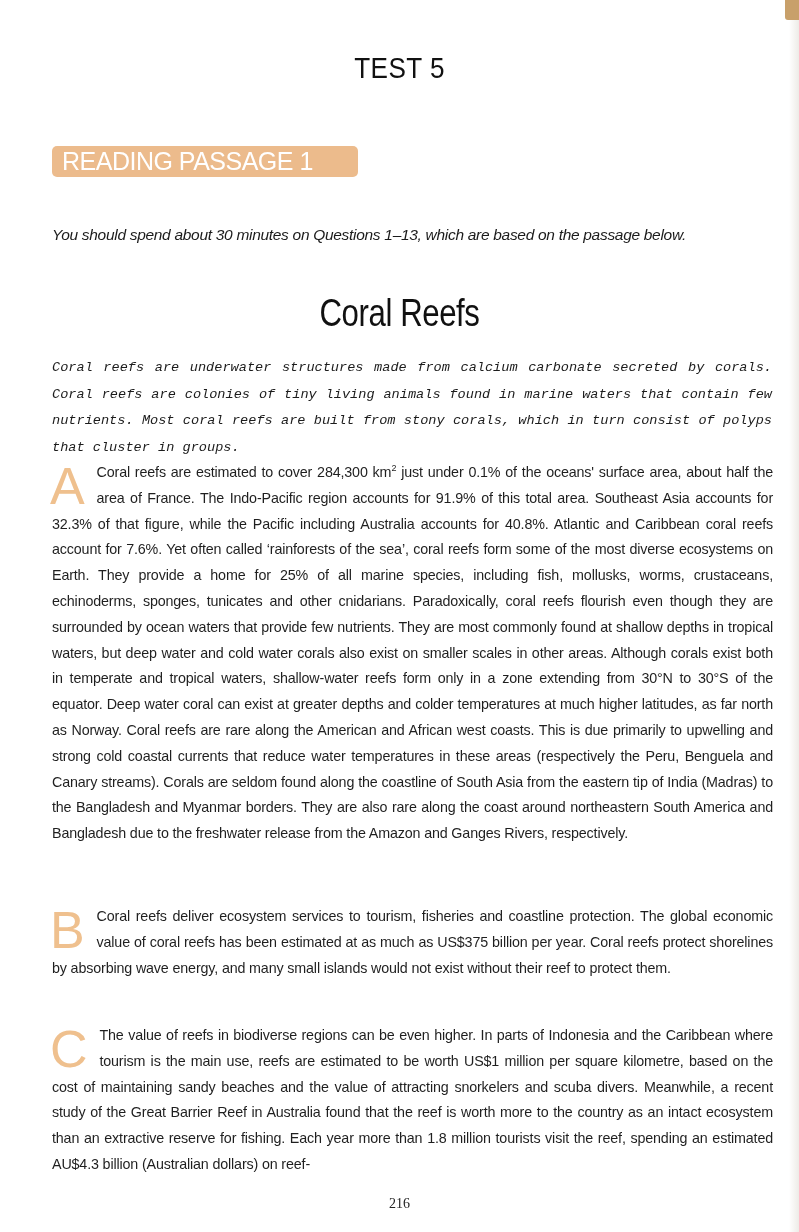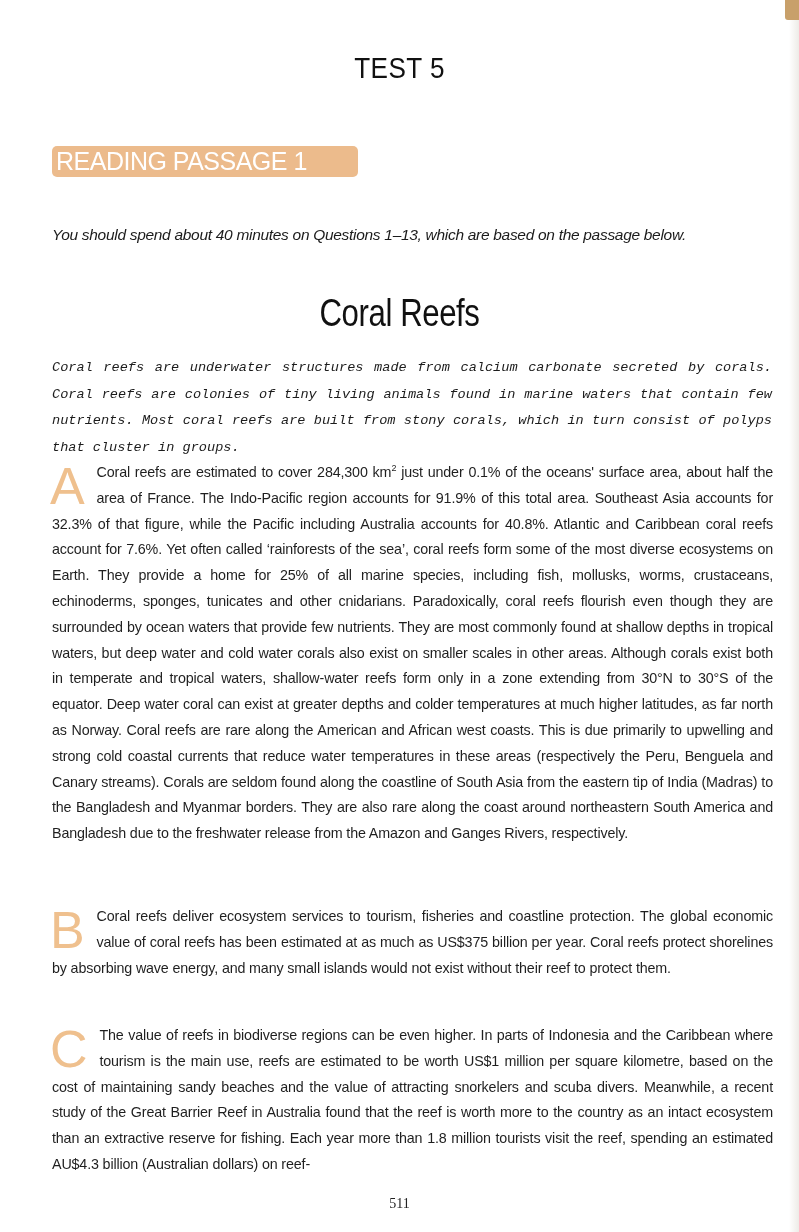--- a/index.html
+++ b/index.html
@@ -17,21 +17,21 @@
   }
   .test-title {
     position: absolute; top: 52px; left: 0; width: 799px; text-align: center;
     font-family: "Liberation Sans", sans-serif; font-size: 29px; letter-spacing: 0.5px;
     color: #111; transform: scaleX(0.9);
   }
   .passage-label {
     position: absolute; top: 146px; left: 52px; width: 306px; height: 31px;
     background: #ecbb8c; border-radius: 5px;
     font-family: "Liberation Sans", sans-serif; font-size: 25px; color: #fff;
-    line-height: 31px; padding-left: 4px; box-sizing: border-box; letter-spacing: -0.5px;
+    line-height: 31px; padding-left: 10px; box-sizing: border-box; letter-spacing: -0.5px;
     white-space: nowrap;
   }
   .instructions {
     position: absolute; top: 226px; left: 52px; width: 740px;
     font-family: "Liberation Sans", sans-serif; font-style: italic; font-size: 15.5px; color: #1b1b1b;
     white-space: nowrap; letter-spacing: -0.3px;
   }
   .reading-title {
     position: absolute; top: 292px; left: 0; width: 799px; text-align: center;
     font-family: "Liberation Sans", sans-serif; font-size: 38px; color: #111;
@@ -63,31 +63,31 @@
 </head>
 <body>
 
 <div class="edge-tab"></div>
 <div class="edge-shade"></div>
 
 <div class="test-title">TEST 5</div>
 
 <div class="passage-label">READING PASSAGE 1</div>
 
-<div class="instructions">You should spend about 40 minutes on Questions 1–13, which are based on the passage below.</div>
+<div class="instructions">You should spend about 30 minutes on Questions 1–13, which are based on the passage below.</div>
 
 <div class="reading-title">Coral Reefs</div>
 
 <div class="intro">Coral reefs are underwater structures made from calcium carbonate secreted by corals. Coral reefs are colonies of tiny living animals found in marine waters that contain few nutrients. Most coral reefs are built from stony corals, which in turn consist of polyps that cluster in groups.</div>
 
 <div class="para" id="para-a">
   <span class="dropcap">A</span><span>Coral reefs are estimated to cover 284,300 km</span><sup>2</sup><span> just under 0.1% of the oceans' surface area, about half the area of France. The Indo-Pacific region accounts for 91.9% of this total area. Southeast Asia accounts for 32.3% of that figure, while the Pacific including Australia accounts for 40.8%. Atlantic and Caribbean coral reefs account for 7.6%. Yet often called ‘rainforests of the sea’, coral reefs form some of the most diverse ecosystems on Earth. They provide a home for 25% of all marine species, including fish, mollusks, worms, crustaceans, echinoderms, sponges, tunicates and other cnidarians. Paradoxically, coral reefs flourish even though they are surrounded by ocean waters that provide few nutrients. They are most commonly found at shallow depths in tropical waters, but deep water and cold water corals also exist on smaller scales in other areas. Although corals exist both in temperate and tropical waters, shallow-water reefs form only in a zone extending from 30°N to 30°S of the equator. Deep water coral can exist at greater depths and colder temperatures at much higher latitudes, as far north as Norway. Coral reefs are rare along the American and African west coasts. This is due primarily to upwelling and strong cold coastal currents that reduce water temperatures in these areas (respectively the Peru, Benguela and Canary streams). Corals are seldom found along the coastline of South Asia from the eastern tip of India (Madras) to the Bangladesh and Myanmar borders. They are also rare along the coast around northeastern South America and Bangladesh due to the freshwater release from the Amazon and Ganges Rivers, respectively.</span>
 </div>
 
 <div class="para" id="para-b">
   <span class="dropcap">B</span><span>Coral reefs deliver ecosystem services to tourism, fisheries and coastline protection. The global economic value of coral reefs has been estimated at as much as US$375 billion per year. Coral reefs protect shorelines by absorbing wave energy, and many small islands would not exist without their reef to protect them.</span>
 </div>
 
 <div class="para" id="para-c">
   <span class="dropcap">C</span><span>The value of reefs in biodiverse regions can be even higher. In parts of Indonesia and the Caribbean where tourism is the main use, reefs are estimated to be worth US$1 million per square kilometre, based on the cost of maintaining sandy beaches and the value of attracting snorkelers and scuba divers. Meanwhile, a recent study of the Great Barrier Reef in Australia found that the reef is worth more to the country as an intact ecosystem than an extractive reserve for fishing. Each year more than 1.8 million tourists visit the reef, spending an estimated AU$4.3 billion (Australian dollars) on reef-</span>
 </div>
 
-<div class="page-number">511</div>
+<div class="page-number">216</div>
 
 </body></html>

